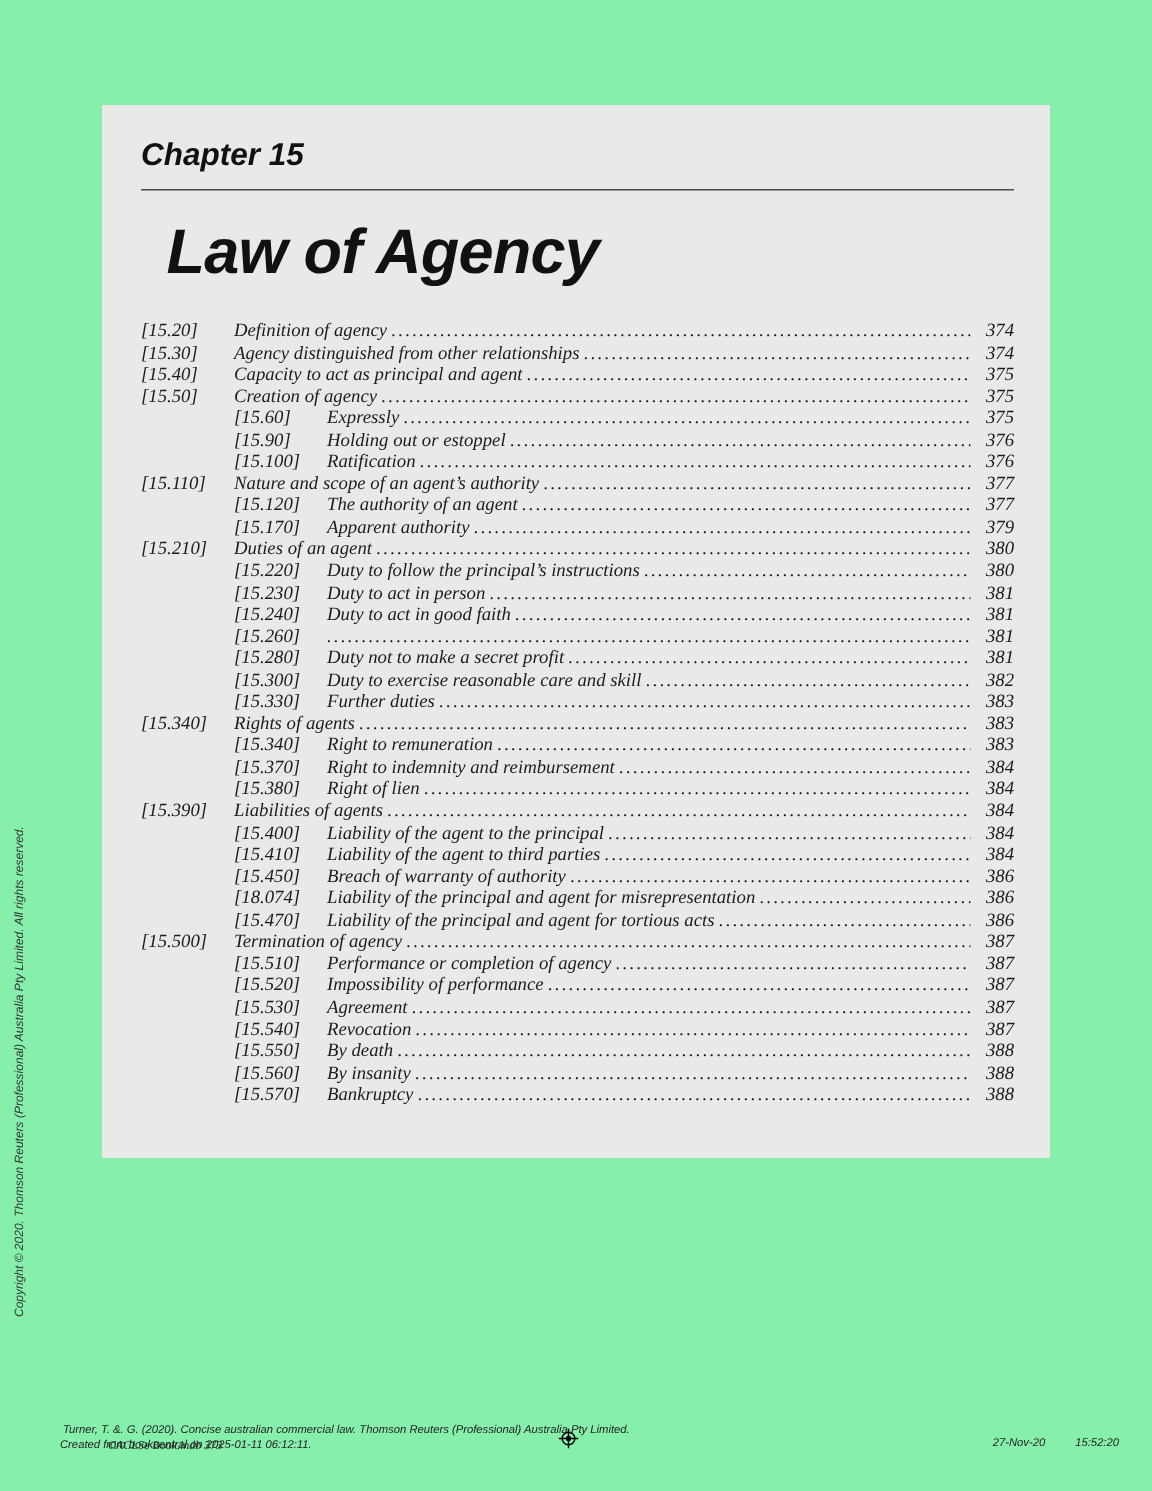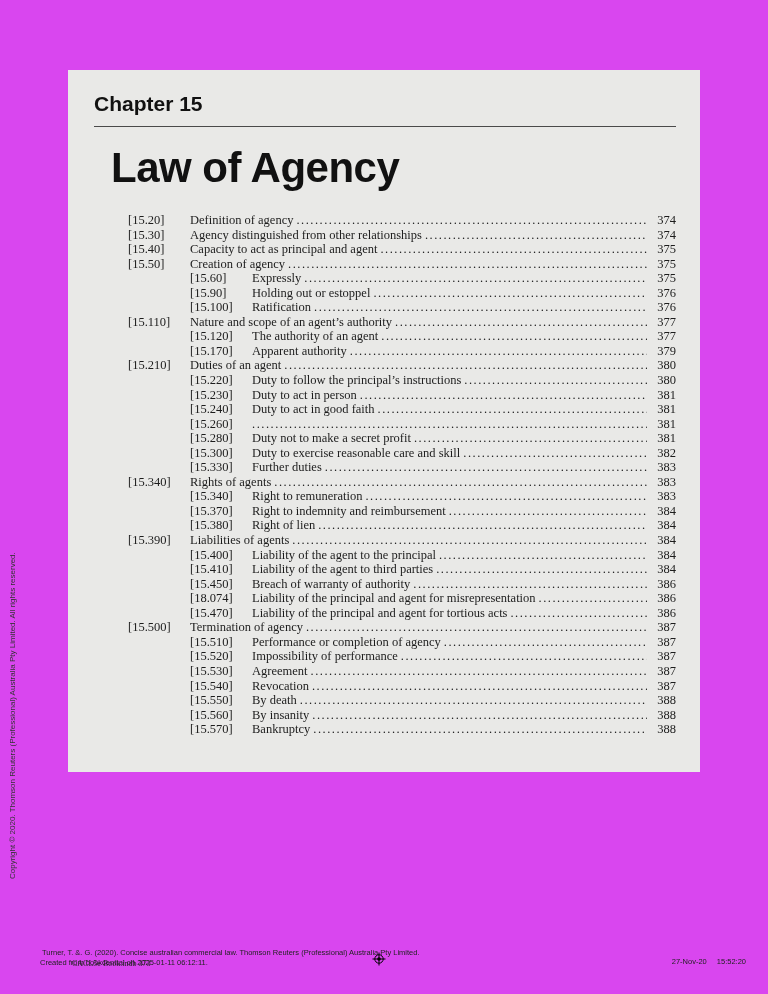--- a/index.html
+++ b/index.html
@@ -1,53 +1,53 @@
 <!DOCTYPE html>
 <html><head>
 <meta charset="utf-8">
 <style>
   html,body{margin:0;padding:0;background:#ffffff;}
   .sheet{
-    position:relative;width:768px;height:994px;background:#d946ef;
-    font-family:"Liberation Sans",sans-serif;overflow:hidden;color:#1c1c1c;
+    position:relative;width:768px;height:994px;background:#86efac;
+    font-family:"Liberation Sans",sans-serif;overflow:hidden;color:#1c1c1c;font-style:italic;
   }
   .content-box{
     position:absolute;left:68px;top:70px;width:632px;height:702px;
     background:#e9e9e7;box-sizing:border-box;padding:22px 24px 0 26px;
   }
   .chapter-label{
     font-family:"Liberation Sans",sans-serif;font-weight:bold;
     font-size:21px;color:#111;margin:0 0 10px 0;
   }
   .rule{border:none;border-top:1px solid #4a4a4a;margin:0 0 20px 0;}
   .page-title{
     font-family:"Liberation Sans",sans-serif;font-weight:bold;
     font-size:42px;line-height:1.0;color:#111;margin:0 0 24px 17px;letter-spacing:-0.5px;
   }
-  .toc{font-family:"Liberation Serif",serif;font-size:12.5px;color:#1c1c1c;margin-left:34px;}
+  .toc{font-family:"Liberation Serif",serif;font-size:12.5px;color:#1c1c1c;}
   .toc-row{display:flex;align-items:baseline;line-height:14.55px;}
   .toc-row .ref{flex:0 0 62px;}
   .toc-row.level1{padding-left:62px;}
   .toc-row .ttl{flex:0 0 auto;padding-right:3px;white-space:nowrap;}
   .dots{flex:1 1 auto;overflow:hidden;white-space:nowrap;color:#1c1c1c;}
   .dots::after{
     content:"..................................................................................................................................................................";
     letter-spacing:1.5px;
   }
   .pg{flex:0 0 auto;min-width:26px;text-align:right;padding-left:3px;}
   .side-copyright{position:absolute;left:8px;top:872px;width:0;height:0;}
   .side-copyright span{
     display:inline-block;transform:rotate(-90deg);transform-origin:0 0;
     white-space:nowrap;font-size:8px;color:#333;
   }
   .footer-citation{position:absolute;left:42px;top:948px;font-size:7.5px;color:#222;white-space:nowrap;}
   .footer-created{position:absolute;left:40px;top:958px;font-size:7.5px;color:#222;white-space:nowrap;}
   .footer-file{position:absolute;left:40px;top:959px;font-size:8px;font-family:"Liberation Serif",serif;color:#222;white-space:nowrap;margin-left:32px;}
   .footer-datetime{position:absolute;right:22px;top:957px;font-size:7.5px;color:#222;white-space:nowrap;}
-  .footer-datetime .t{margin-left:10px;}
+  .footer-datetime .t{margin-left:20px;}
   .reg-mark{position:absolute;left:372px;top:952px;width:14px;height:14px;}
 </style>
 </head>
 <body>
 
 <div class="sheet">
 
   <div class="side-copyright">
     <span>Copyright © 2020. Thomson Reuters (Professional) Australia Pty Limited. All rights reserved.</span>
   </div>

